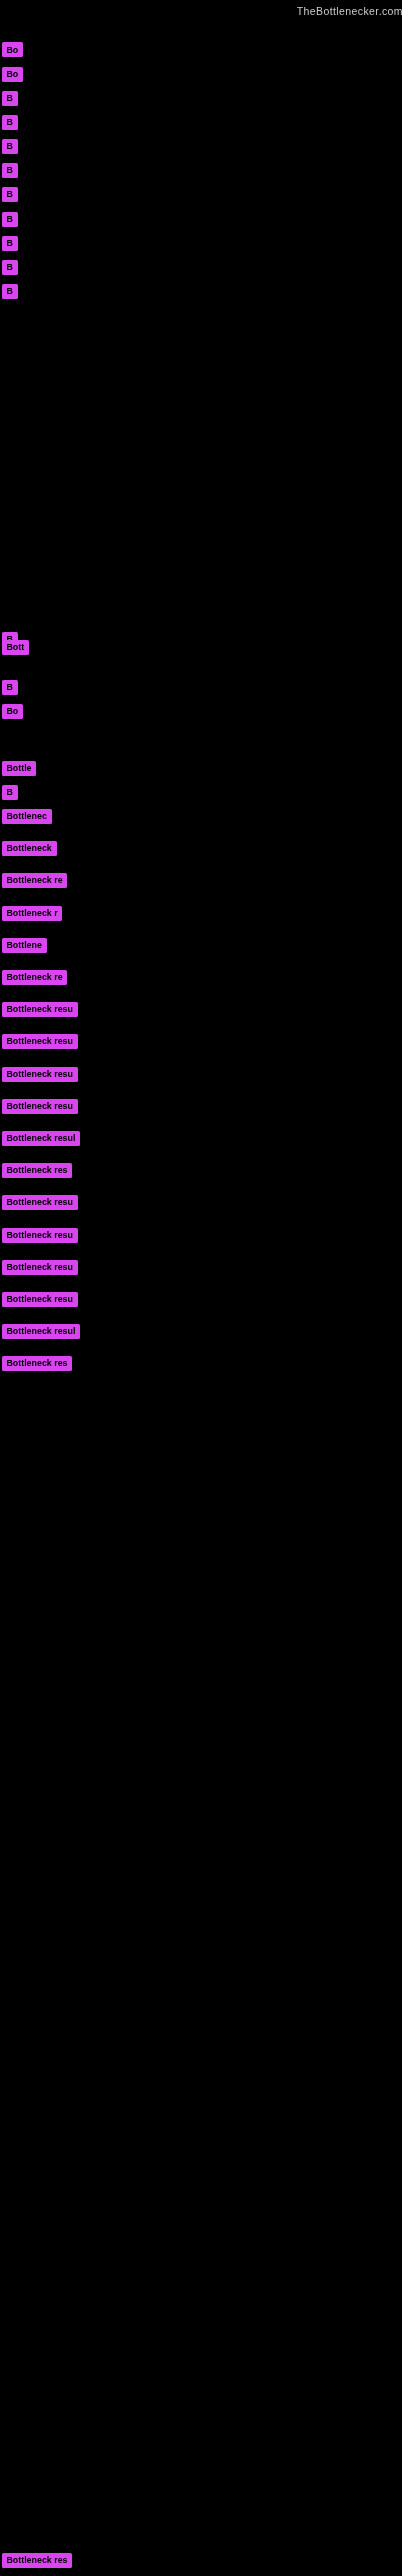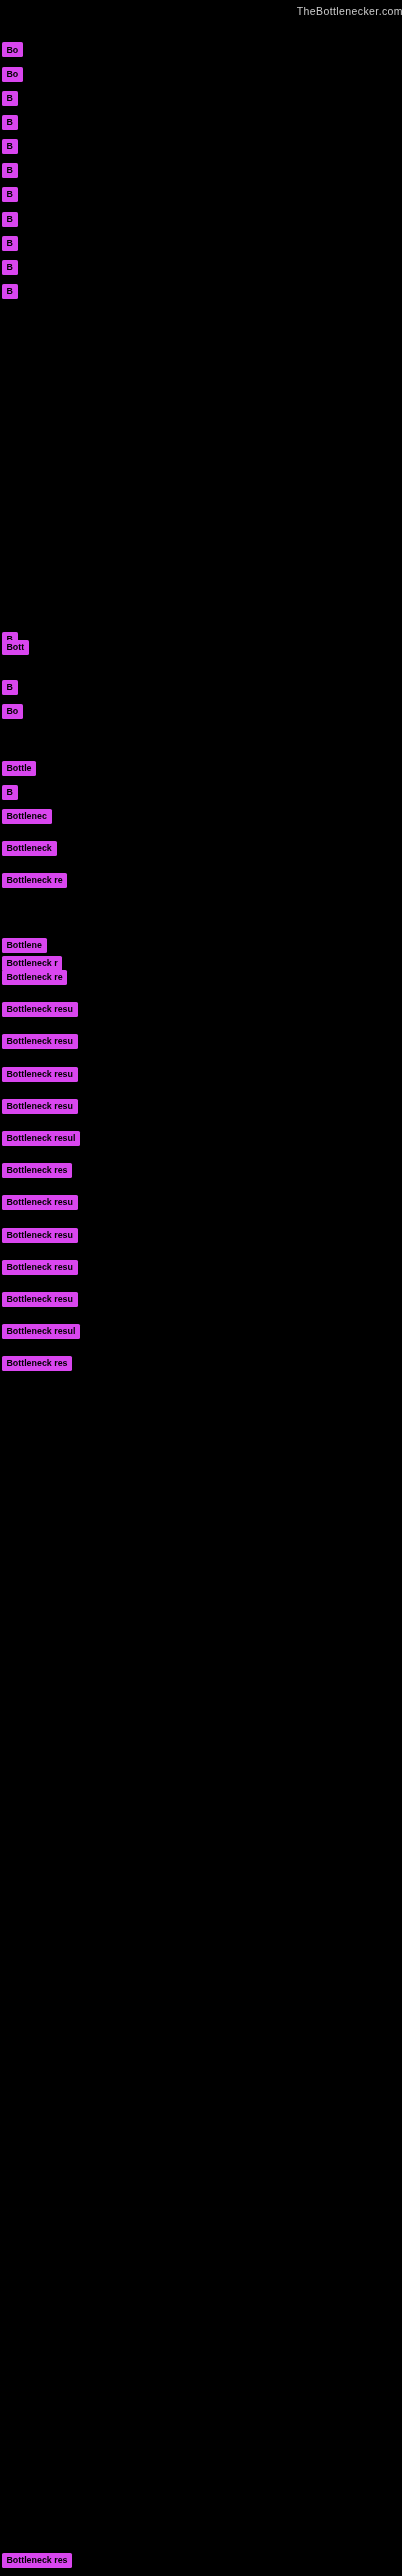--- a/index.html
+++ b/index.html
@@ -50,21 +50,21 @@
     <div class="badge" style="top: 264px;">B</div>
     <div class="badge" style="top: 612px;">B</div>
     <div class="badge" style="top: 620px;">Bott</div>
     <div class="badge" style="top: 660px;">B</div>
     <div class="badge" style="top: 684px;">Bo</div>
     <div class="badge" style="top: 741px; text-align: right;">Bottle</div>
     <div class="badge" style="top: 765px;">B</div>
     <div class="badge" style="top: 789px;">Bottlenec</div>
     <div class="badge" style="top: 821px;">Bottleneck</div>
     <div class="badge" style="top: 853px;">Bottleneck re</div>
-    <div class="badge" style="top: 936px;">Bottleneck r</div>
+    <div class="badge" style="top: 886px;">Bottleneck r</div>
     <div class="badge" style="top: 918px;">Bottlene</div>
     <div class="badge" style="top: 950px;">Bottleneck re</div>
     <div class="badge" style="top: 982px;">Bottleneck resu</div>
     <div class="badge" style="top: 1014px;">Bottleneck resu</div>
     <div class="badge" style="top: 1047px;">Bottleneck resu</div>
     <div class="badge" style="top: 1079px;">Bottleneck resu</div>
     <div class="badge" style="top: 1111px;">Bottleneck resul</div>
     <div class="badge" style="top: 1143px;">Bottleneck res</div>
     <div class="badge" style="top: 1175px;">Bottleneck resu</div>
     <div class="badge" style="top: 1208px;">Bottleneck resu</div>

